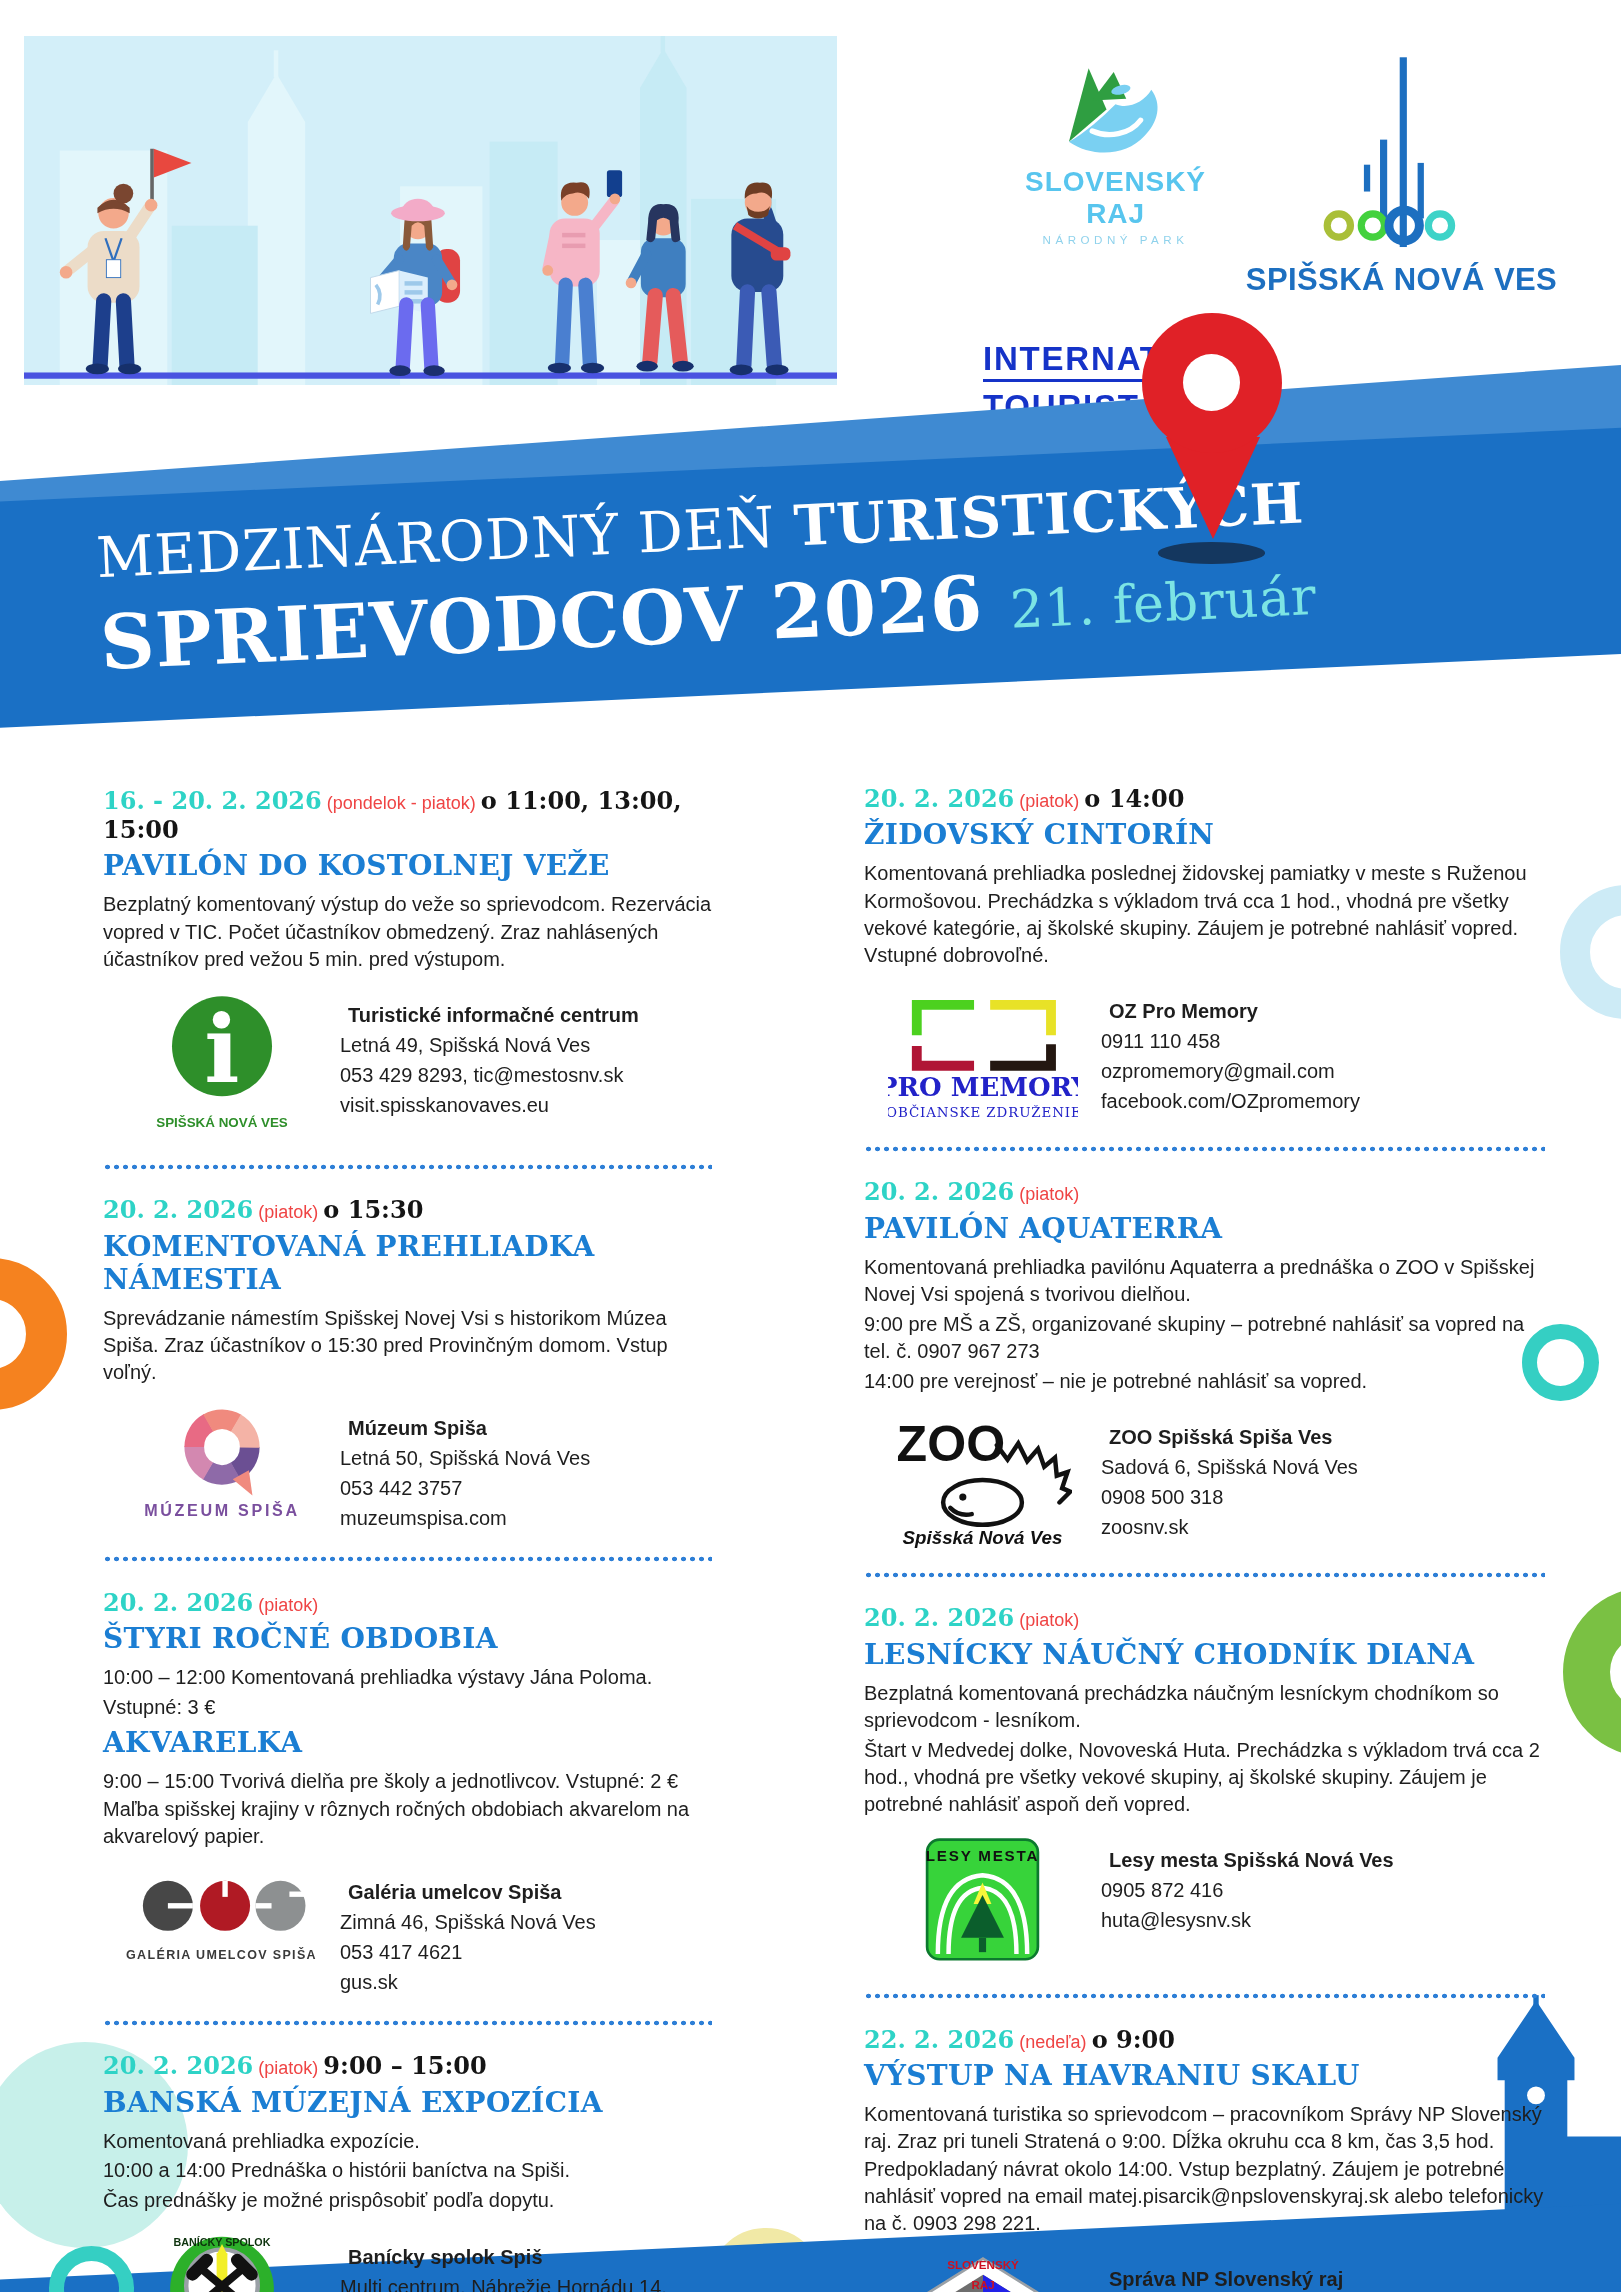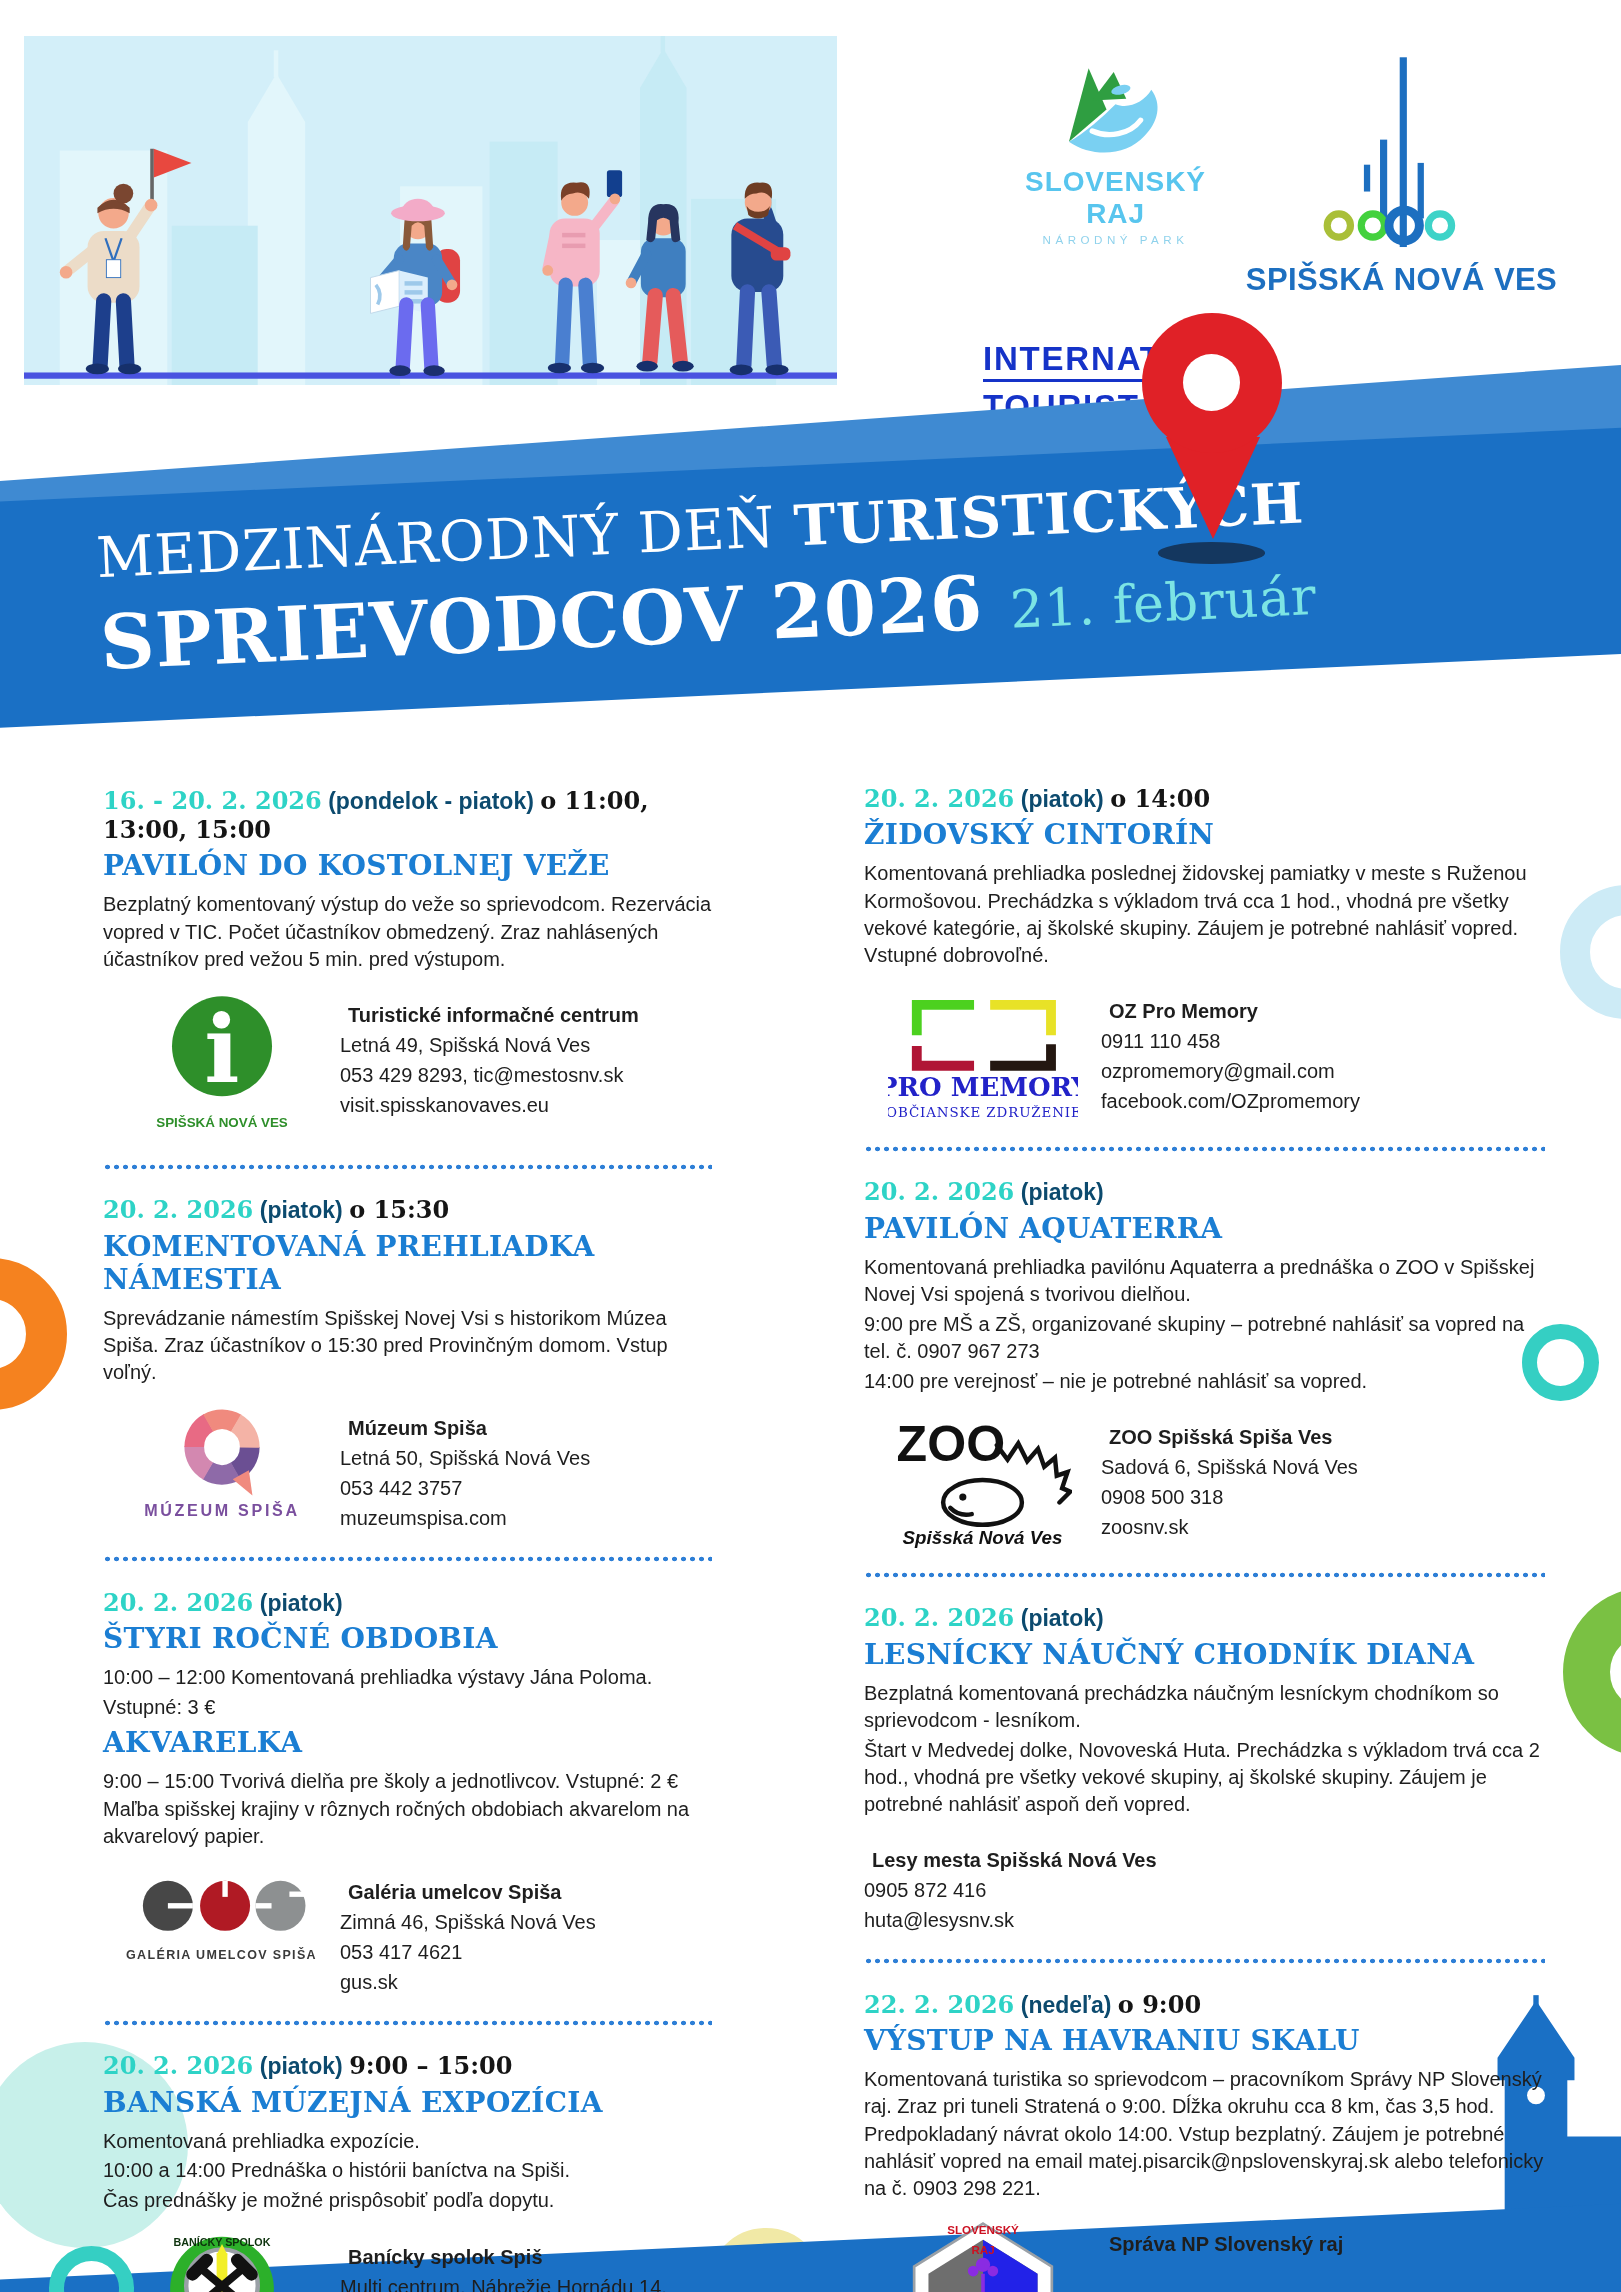--- a/index.html
+++ b/index.html
@@ -34,21 +34,21 @@
   #pin-ball{position:absolute;left:6.3px;top:0;width:140px;height:140px;border-radius:50%;background:#e02127;}
   #pin-hole{position:absolute;left:47px;top:41px;width:57px;height:57px;border-radius:50%;background:#fff;}
   #pin-tip{position:absolute;left:29.6px;top:124px;width:0;height:0;
            border-left:47px solid transparent;border-right:47px solid transparent;border-top:102px solid #e02127;}
   #pin-shadow{position:absolute;left:22.4px;top:229px;width:107px;height:21.5px;border-radius:50%;background:#14375f;z-index:-1;}
   
   #col-left{position:absolute;left:103px;top:786px;width:609px;z-index:3;}
   #col-right{position:absolute;left:864px;top:784px;width:681px;z-index:3;}
   .dateline{font-family:"DejaVu Serif",serif;font-weight:bold;font-size:24px;margin-bottom:1.8px;}
   .date{color:#2ed3c6;}
-  .wk{color:#0c4a6e;font-family:"Liberation Sans",sans-serif;font-weight:bold;font-size:23px;}
+  .wk{color:#ef4444;font-family:"Liberation Sans",sans-serif;font-weight:normal;font-size:18px;}
   .time{color:#151515;}
   .etitle{font-family:"DejaVu Serif",serif;font-weight:bold;font-size:28px;color:#1b7ed3;
           margin:5.4px 0 9px;letter-spacing:0.3px;}
   .para{font-size:20px;color:#1e1e1e;line-height:1.36;margin-bottom:2.7px;}
   .para .bold{font-weight:normal;}
   .contact{display:flex;margin-top:18px;align-items:flex-start;}
   .logo-cell{width:237px;min-width:237px;display:flex;justify-content:center;}
   .contact-text{padding-top:9px;font-size:20px;line-height:1.5;color:#1e1e1e;}
   .cname{font-weight:bold;margin-left:8px;}
   .divider{height:6.3px;margin:23px 0 25px;background-repeat:repeat-x;background-size:9px 6.3px;
@@ -409,20 +409,33 @@
           </div>
         </div>
       </div>
       <div class="divider"></div>
       <div class="section">
         <div class="dateline"><span class="date">20. 2. 2026</span><span class="wk"> (piatok) </span></div>
         <div class="etitle">LESNÍCKY NÁUČNÝ CHODNÍK DIANA</div>
         <div class="para">Bezplatná komentovaná prechádzka náučným lesníckym chodníkom so sprievodcom - lesníkom.</div>
         <div class="para">Štart v Medvedej dolke, Novoveská Huta. Prechádzka s výkladom trvá cca 2 hod., vhodná pre všetky vekové skupiny, aj školské skupiny. Záujem je potrebné nahlásiť aspoň deň vopred.</div>
         <div class="contact">
+          <div class="logo-cell">
+            <svg width="143" height="134" viewBox="0 0 160 150">
+      <rect x="18" y="4" width="124" height="134" rx="14" fill="#37d33a" stroke="#0c7a2e" stroke-width="3"></rect>
+      <text x="80" y="28" font-size="17" font-weight="bold" fill="#111" text-anchor="middle" letter-spacing="2">LESY MESTA</text>
+      <g stroke="#fff" stroke-width="5" fill="none">
+        <path d="M30,132 Q30,48 80,44 Q130,48 130,132"></path>
+                <path d="M42,132 Q42,62 80,58 Q118,62 118,132"></path>
+      </g>
+      <polygon points="80,52 70,76 90,76" fill="#f7f73a"></polygon>
+      <polygon points="80,66 56,114 104,114" fill="#0b5e2c"></polygon>
+      <rect x="76" y="114" width="8" height="16" fill="#0b5e2c"></rect>
+            </svg>
+          </div>
           <div class="contact-text">
             <div class="cname">Lesy mesta Spišská Nová Ves</div>
             <div class="cline">0905 872 416</div>
             <div class="cline">huta@lesysnv.sk</div>
           </div>
         </div>
       </div>
       <div class="divider"></div>
       <div class="section">
         <div class="dateline"><span class="date">22. 2. 2026</span><span class="wk"> (nedeľa) </span><span class="time">o 9:00</span></div>

